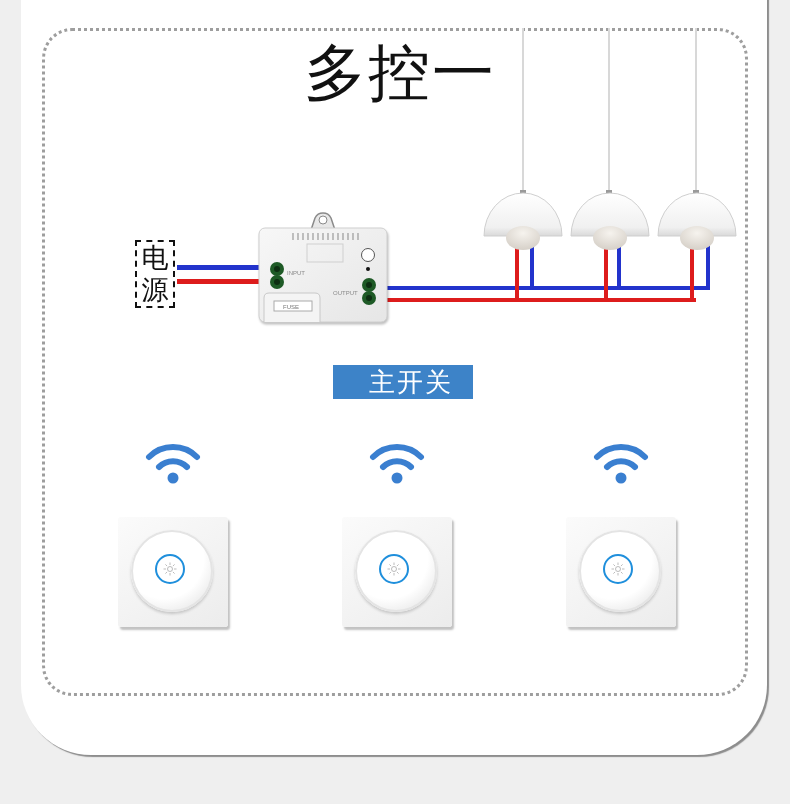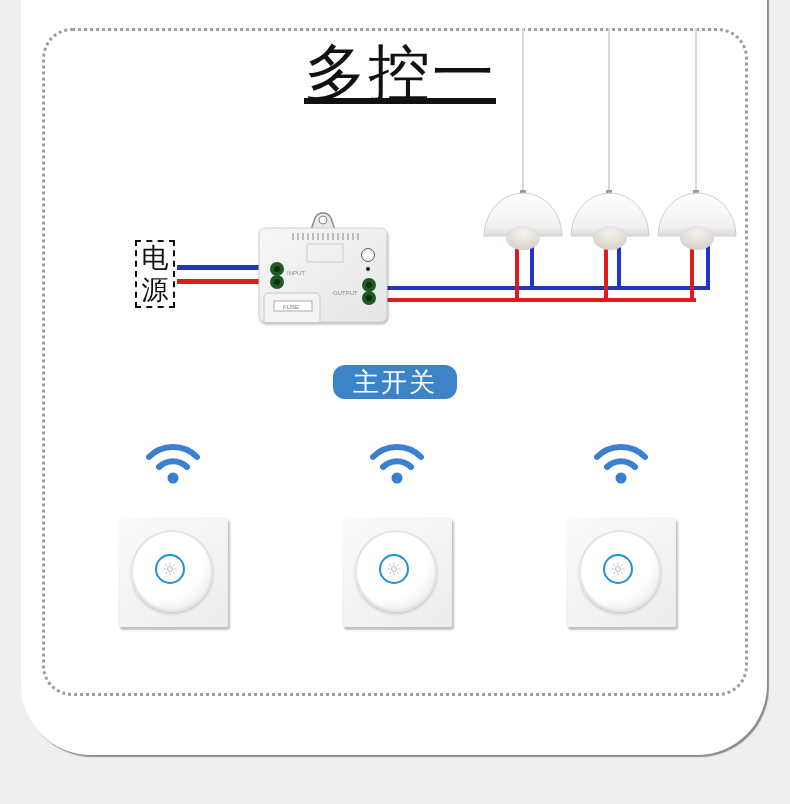--- a/index.html
+++ b/index.html
@@ -11,33 +11,33 @@
     position: absolute; left: 21px; top: -40px; width: 746px; height: 795px;
     background: #ffffff; border-radius: 0 0 70px 70px;
     box-shadow: 2px 2px 1px rgba(60,60,60,0.55);
   }
   .dotted {
     position: absolute; left: 42px; top: 28px; width: 706px; height: 668px;
     border: 3px dotted #9e9e9e; border-radius: 30px; box-sizing: border-box;
   }
   .title {
     position: absolute; left: 300px; top: 38px; width: 200px; text-align: center;
-    font-size: 62px; font-weight: 300; color: #111; letter-spacing: 2px; line-height: 70px; text-decoration: underline;
+    font-size: 62px; font-weight: 300; color: #111; letter-spacing: 2px; line-height: 70px;
   }
   .pendant-cord { position: absolute; width: 2px; background: #d8d8d8; top: 28px; }
   svg.diagram { position: absolute; left: 0; top: 0; }
   .power-label {
     position: absolute; left: 135px; top: 240px; width: 40px; height: 68px;
     border: 2px dashed #111; box-sizing: border-box;
     font-size: 27px; line-height: 32px; text-align: center; color: #111;
   }
   .main-switch-badge {
     position: absolute; left: 333px; top: 365px; width: 124px; height: 34px;
-    background: #3d83c8; border-radius: 12px; color: #fff; text-align: center;
-    font-size: 26px; line-height: 34px; letter-spacing: 2px;
+    background: #3d83c8; border-radius: 0; color: #fff; text-align: center;
+    font-size: 26px; line-height: 34px; letter-spacing: 2px; padding-left: 16px;
   }
   .remote { position: absolute; width: 110px; }
   .wifi { position: absolute; left: 27px; top: 0; width: 56px; height: 42px; }
   .panel {
     position: absolute; left: 0; top: 74px; width: 110px; height: 110px;
     background: linear-gradient(145deg, #fbfbfb, #ececec);
     border-radius: 3px; box-shadow: 2px 3px 2px rgba(120,120,120,0.45);
   }
   .knob {
     position: absolute; left: 13px; top: 13px; width: 82px; height: 82px; border-radius: 50%;

